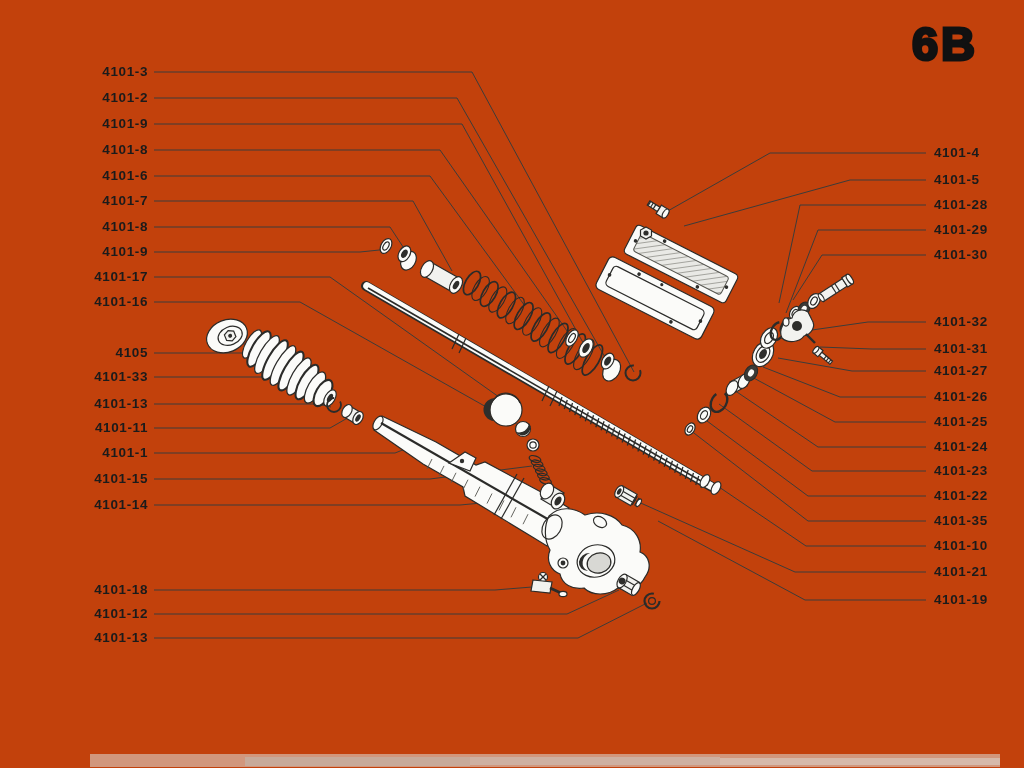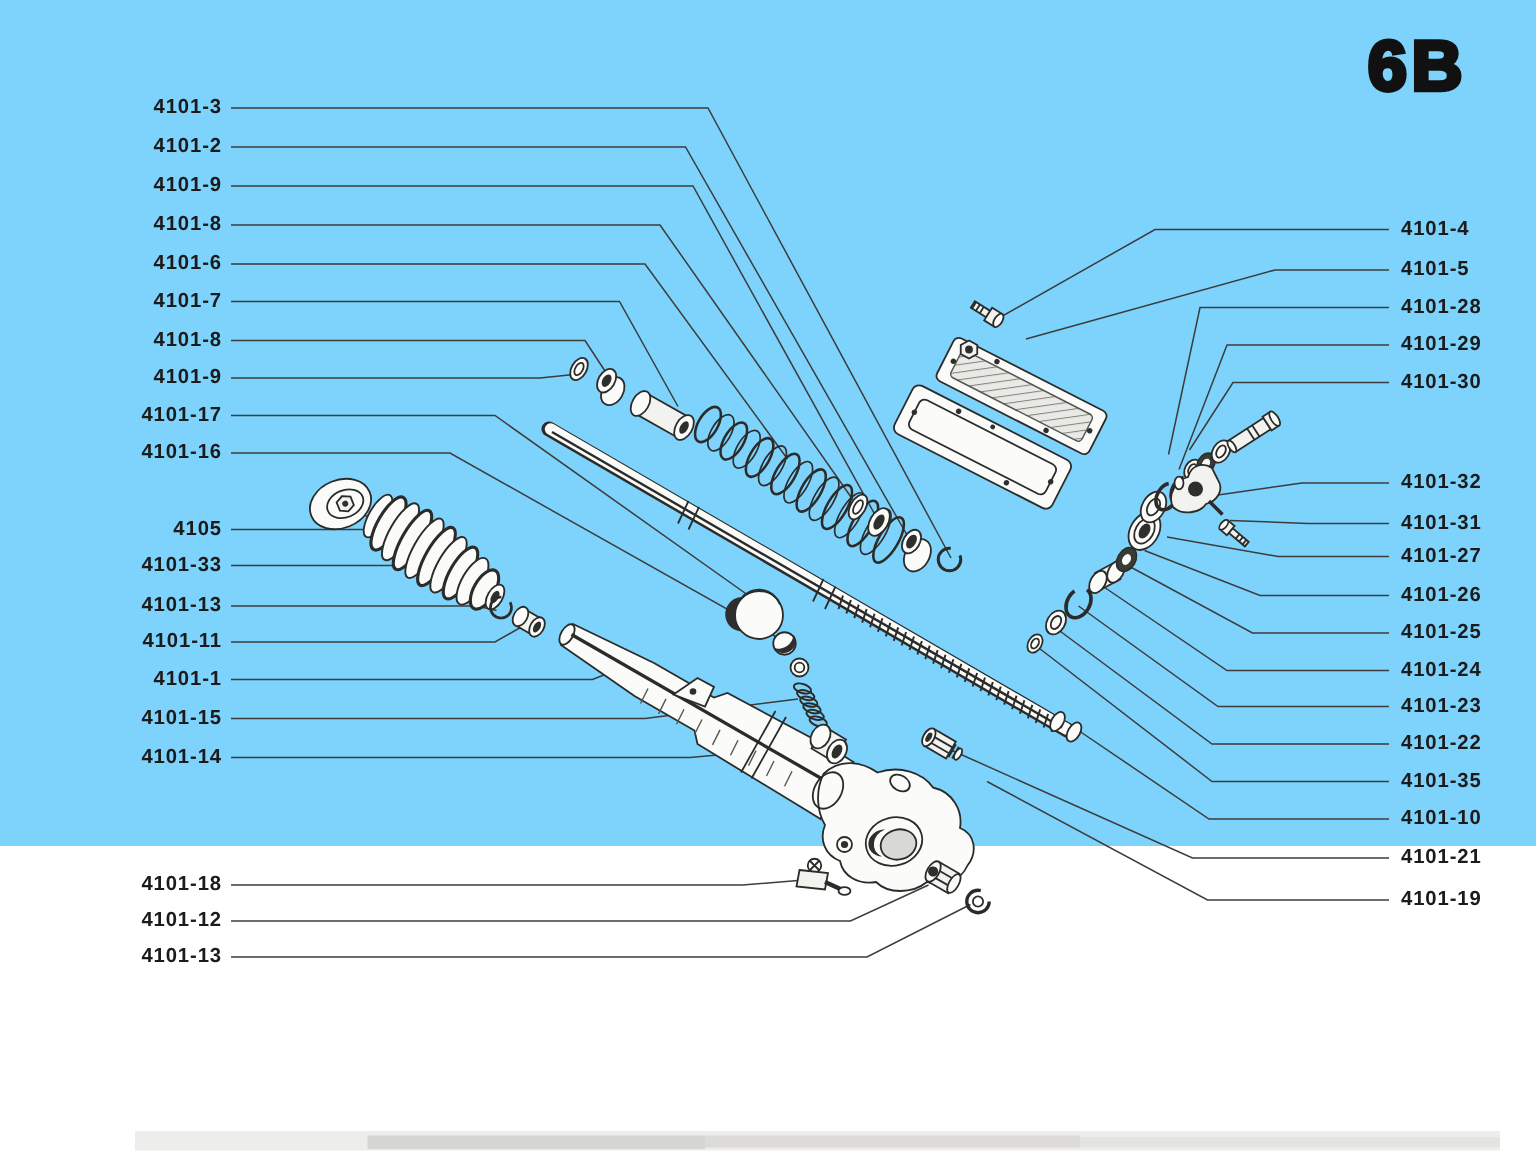--- a/index.html
+++ b/index.html
@@ -2,22 +2,22 @@
 <html><head>
 <meta charset="utf-8">
 <style>
   html,body{margin:0;padding:0;}
   body{
     width:1024px;height:768px;overflow:hidden;
     background:#ffffff;
     font-family:"Liberation Sans", sans-serif;
   }
   #page{
-    position:relative;width:1024px;height:564px;
-    background:#7dd3fc;
+    position:relative;width:1024px;height:768px;
+    background:#c2410c;
   }
   svg text.part-label{
     font-family:"Liberation Sans", sans-serif;
     font-size:13.5px;font-weight:bold;letter-spacing:.6px;fill:#1b1b1b;
   }
   svg text.page-code{
     font-family:"Liberation Sans", sans-serif;
     font-size:47px;font-weight:bold;letter-spacing:3px;fill:#111;
     stroke:#111;stroke-width:3;paint-order:stroke;
   }

